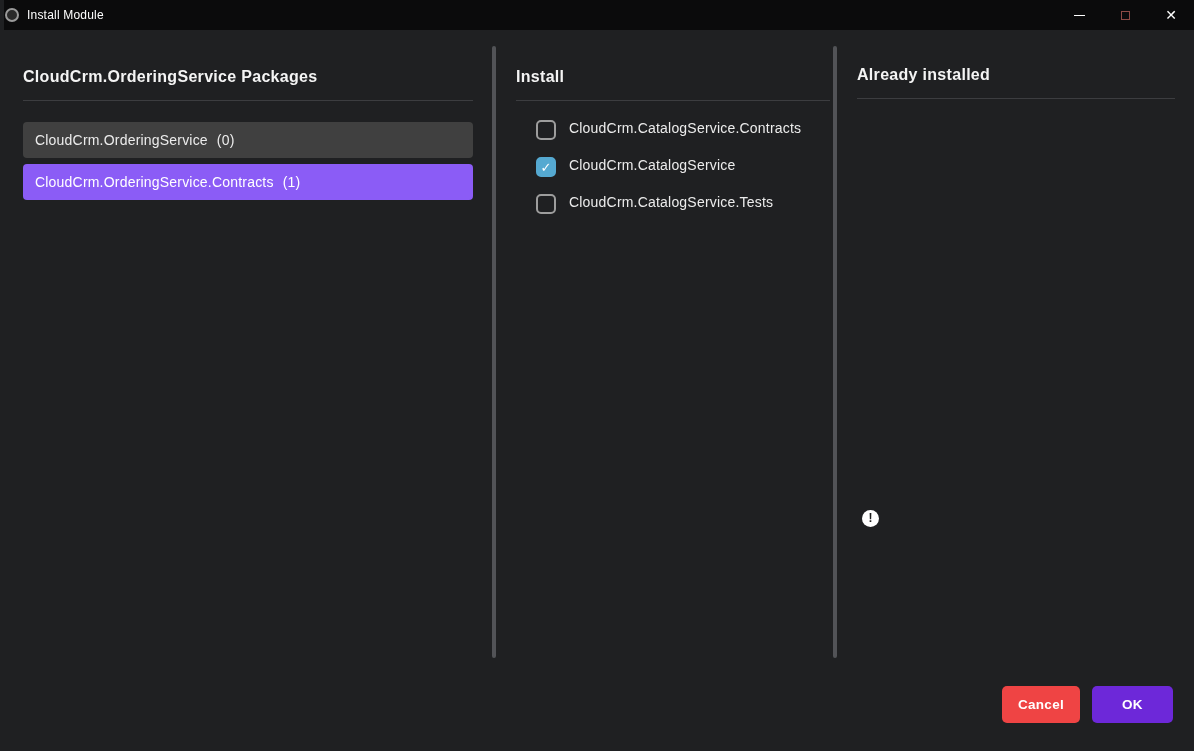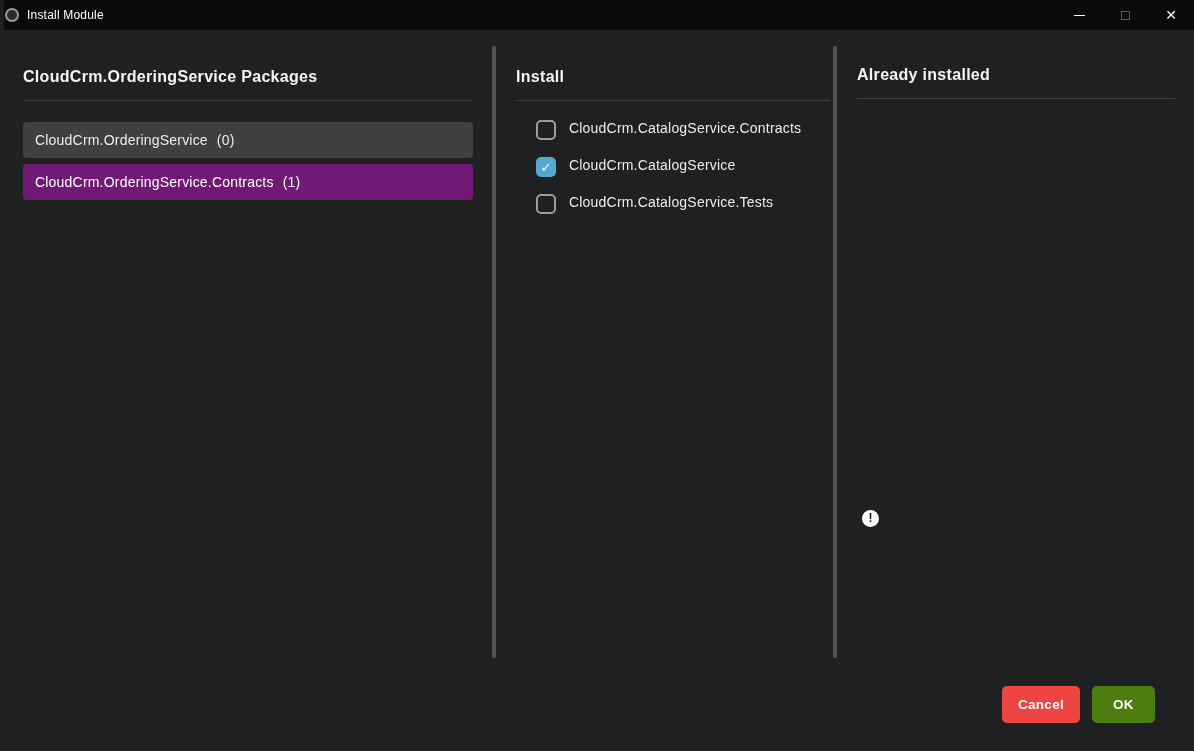--- a/index.html
+++ b/index.html
@@ -68,21 +68,21 @@
   .module-item {
     height: 36px; border-radius: 4px;
     background: #404040;
     display: flex; align-items: center;
     padding: 0 12px;
     margin-bottom: 6px;
     font-size: 14px; color: #ececec;
     cursor: pointer;
     letter-spacing: 0.2px;
   }
-  .module-item.selected { background: #701a75; color: #ffffff; }
+  .module-item.selected { background: #8b5cf6; color: #ffffff; }
   .module-count { margin-left: 9px; }
 
   
   .pkg-list { margin-top: 19px; }
   .pkg-row {
     display: flex; align-items: flex-start;
     margin-bottom: 17px;
     cursor: pointer;
     padding-left: 20px;
   }
@@ -122,21 +122,21 @@
 
   
   .btn {
     position: absolute; top: 686px; height: 37px;
     border: none; border-radius: 5px;
     font-family: "Liberation Sans", sans-serif;
     font-size: 13.5px; font-weight: 700; color: #ffffff;
     cursor: pointer; letter-spacing: 0.3px;
   }
   .btn-cancel { left: 1002px; width: 78px; background: #ef4444; }
-  .btn-ok     { left: 1092px; width: 63px; background: #4d7c0f; }
+  .btn-ok     { left: 1092px; width: 81px; background: #6d28d9; }
 </style>
 </head>
 <body>
 
 <div class="titlebar">
   <span class="app-logo"></span>
   <span class="window-title">Install Module</span>
   <div class="win-controls">
     <button class="win-btn">
       <span class="min-glyph"></span>

